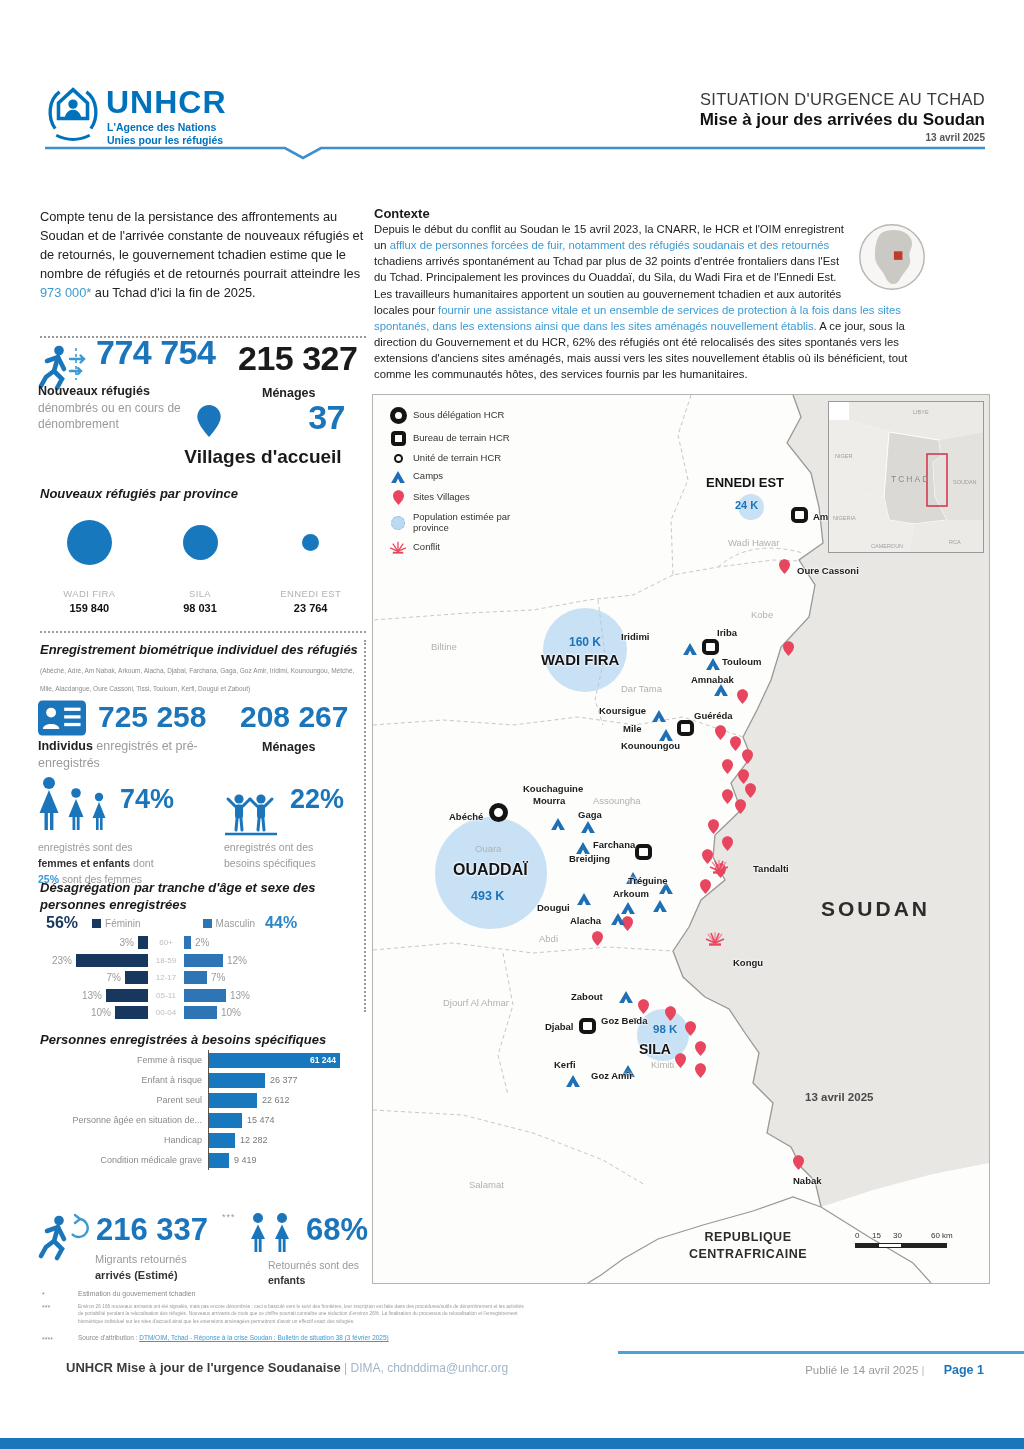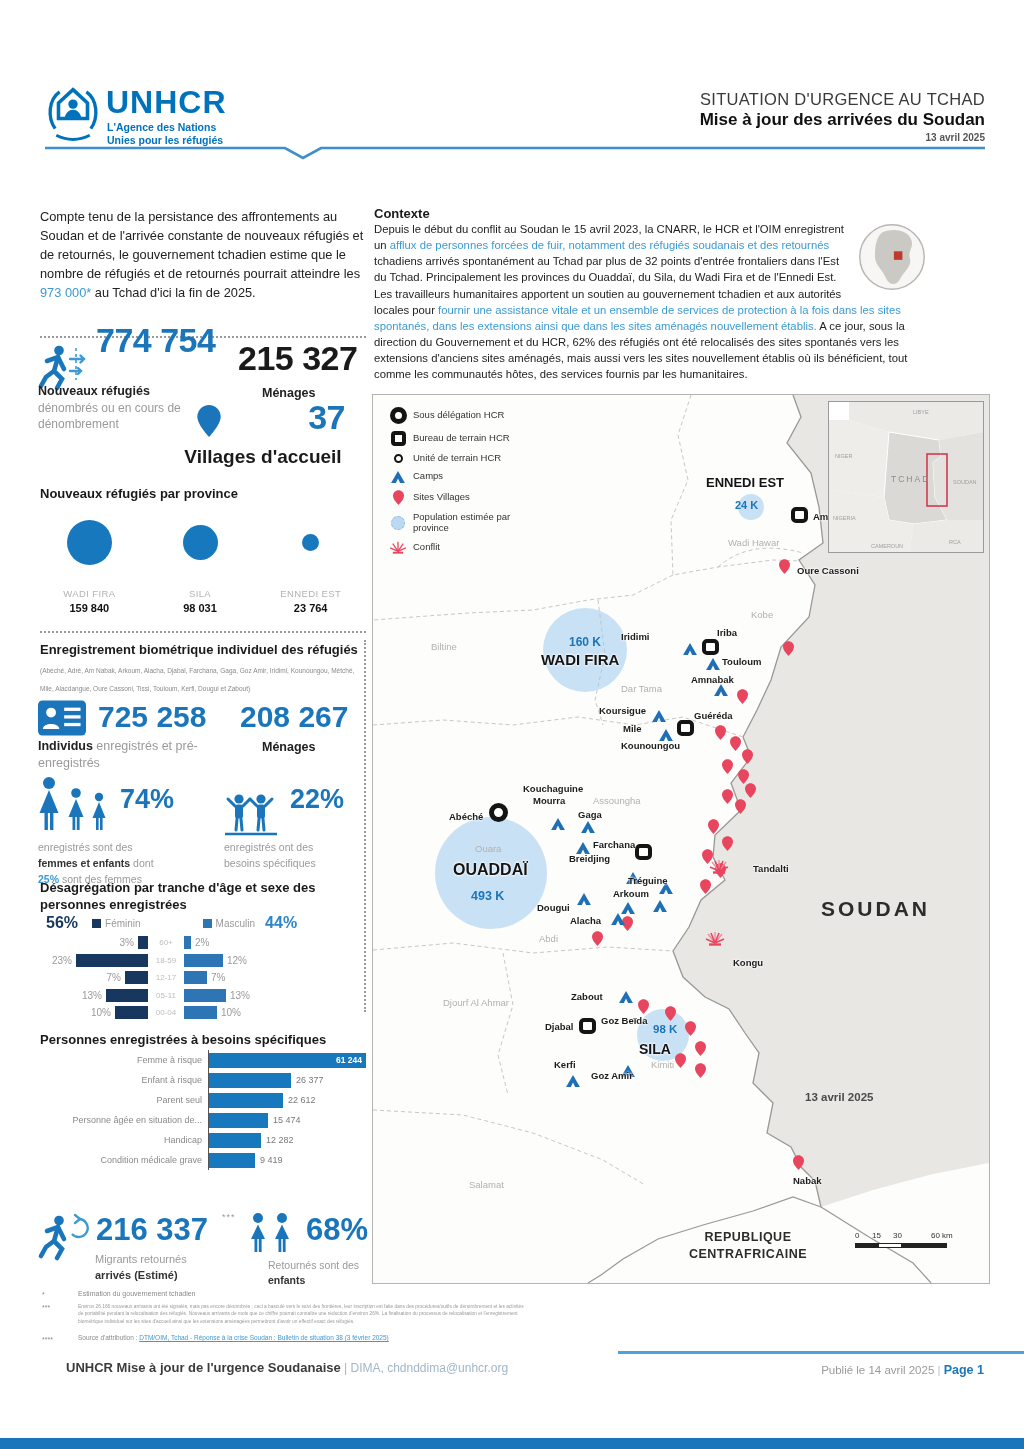--- a/index.html
+++ b/index.html
@@ -18,21 +18,21 @@
   
   .intro{font-size:12.8px;line-height:1.48;color:#222;}
   .hl-blue{color:#3D9AD1;}
   .dotsep{border-top:2px dotted #9a9a9a;height:0;}
   .vdotsep{border-left:2px dotted #9a9a9a;width:0;}
   .big-num{font-size:34px;font-weight:bold;letter-spacing:-.5px;line-height:1;}
   .blue{color:#1B75BB;} .dark{color:#1a1a1a;}
   .stat-label{font-size:12.5px;font-weight:bold;color:#222;}
   .stat-sub{font-size:12px;color:#9a9a9a;line-height:1.3;}
   .villages-label{font-size:19px;font-weight:600;color:#1a1a1a;text-align:center;}
-  .sec-h{font-size:13px;font-weight:bold;color:#1a1a1a;line-height:1.3;}
+  .sec-h{font-size:13px;font-weight:bold;color:#1a1a1a;line-height:1.3;font-style:italic;}
   .sec-note{font-size:6.5px;color:#8a8a8a;font-weight:normal;line-height:1.4;}
   .mid-num{font-size:30px;font-weight:bold;color:#1B75BB;line-height:1;}
   .pct-num{font-size:27px;font-weight:bold;color:#1B75BB;line-height:1;}
   .small-gray{font-size:10.5px;color:#9a9a9a;line-height:1.5;}
   .small-dark-b{font-weight:bold;color:#333;}
 
   
   #bubbles{display:flex;width:332px;}
   .bub{flex:1;text-align:center;}
   .bub-c-wrap{height:84px;display:flex;align-items:center;justify-content:center;}
@@ -49,21 +49,21 @@
   .pyr-bar-m{height:13px;background:#2E75B6;}
   .pyr-val{font-size:10px;color:#9a9a9a;}
   .pyr-fwrap .pyr-val{margin-right:4px;}
   .pyr-mwrap .pyr-val{margin-left:4px;}
   .pyr-age{width:36px;text-align:center;font-size:8px;color:#c0bebc;}
 
   
   .need-row{display:flex;align-items:center;height:20px;}
   .need-label{width:162px;text-align:right;padding-right:6px;font-size:9px;color:#8a8a8a;}
   .need-bar-area{display:flex;align-items:center;border-left:1.5px solid #555;height:20px;width:160px;}
-  .need-bar{height:15px;background:#1878BE;display:flex;align-items:center;justify-content:flex-end;padding-left:26px;}
+  .need-bar{height:15px;background:#1878BE;display:flex;align-items:center;justify-content:flex-end;}
   .need-val-in{font-size:8.5px;color:#fff;font-weight:bold;padding-right:4px;}
   .need-val{font-size:9px;color:#7a7a7a;margin-left:5px;}
 
   
   .fn-marker{font-size:7px;color:#8a8a8a;}
   .fn-text{font-size:7px;color:#8a8a8a;}
   .fn-tiny{font-size:4.8px;color:#9a9a9a;line-height:1.55;}
   .fn-link{font-size:6.5px;color:#3D9AD1;text-decoration:underline;}
 
   
@@ -95,21 +95,21 @@
   .map-date{position:absolute;font-size:11.5px;font-weight:bold;color:#4a4a4a;}
   #inset{position:absolute;left:455px;top:6px;width:154px;height:150px;background:#fff;border:1px solid #9a9a9a;}
   .scale-lbl{position:absolute;top:0;font-size:8px;color:#333;}
   .scale-bar{position:absolute;top:12px;left:0;display:flex;border:1px solid #222;height:5px;width:92px;box-sizing:border-box;}
 
   
   .foot-left-b{font-size:13px;font-weight:bold;color:#3b3b3b;}
   .foot-left-l{font-size:12px;color:#9FB6C9;}
   .foot-pub{font-size:11.5px;color:#9a9a9a;}
   .foot-sep{font-size:11.5px;color:#b0c4d8;}
-  .foot-page{font-size:12.5px;color:#1B75BB;font-weight:bold;}
+  .foot-page{font-size:12.5px;color:#1B75BB;font-weight:bold;margin-left:16px;}
 </style>
 </head>
 <body>
 
 <div id="page">
 
   <div class="abs" style="left:45px;top:84px;width:56px;height:58px;">
     <svg width="56" height="58" viewBox="0 0 50 52">
       <g fill="none" stroke="#0072BC" stroke-width="3">
         <path d="M9 40 C2 30 3 14 13 7"></path>
@@ -149,21 +149,21 @@
         <path d="M22 13 L18 27 L26 35 L21 44"></path>
         <path d="M18 27 L10 33 L5 42"></path>
       </g>
       <path d="M40 4 V36" stroke="#3D9AD1" stroke-width="1.6" stroke-dasharray="3 3" fill="none"></path>
       <g fill="none" stroke="#3D9AD1" stroke-width="2.4" stroke-linecap="round">
         <path d="M34 15 H48 M44.5 11.5 L48 15 L44.5 18.5"></path>
         <path d="M34 27 H45 M42 24 L45 27 L42 30"></path>
       </g>
     </svg>
   </div>
-  <div class="abs big-num blue" style="left:96px;top:323px;">774 754</div>
+  <div class="abs big-num blue" style="left:96px;top:335px;">774 754</div>
   <div class="abs big-num dark" style="left:238px;top:341px;">215 327</div>
   <div class="abs stat-label" style="left:38px;top:384px;">Nouveaux réfugiés</div>
   <div class="abs stat-label" style="left:262px;top:386px;">Ménages</div>
   <div class="abs stat-sub" style="left:38px;top:401px;width:160px;">dénombrés ou en cours de dénombrement</div>
 
   <div class="abs" style="left:196px;top:404px;width:26px;height:34px;">
     <svg width="26" height="34" viewBox="0 0 24 32">
       <path d="M12 1 C5.9 1 1 5.9 1 12 c0 7.5 11 19 11 19 s11 -11.5 11 -19 C23 5.9 18.1 1 12 1 Z" fill="#1B75BB"></path>
     </svg>
   </div>

